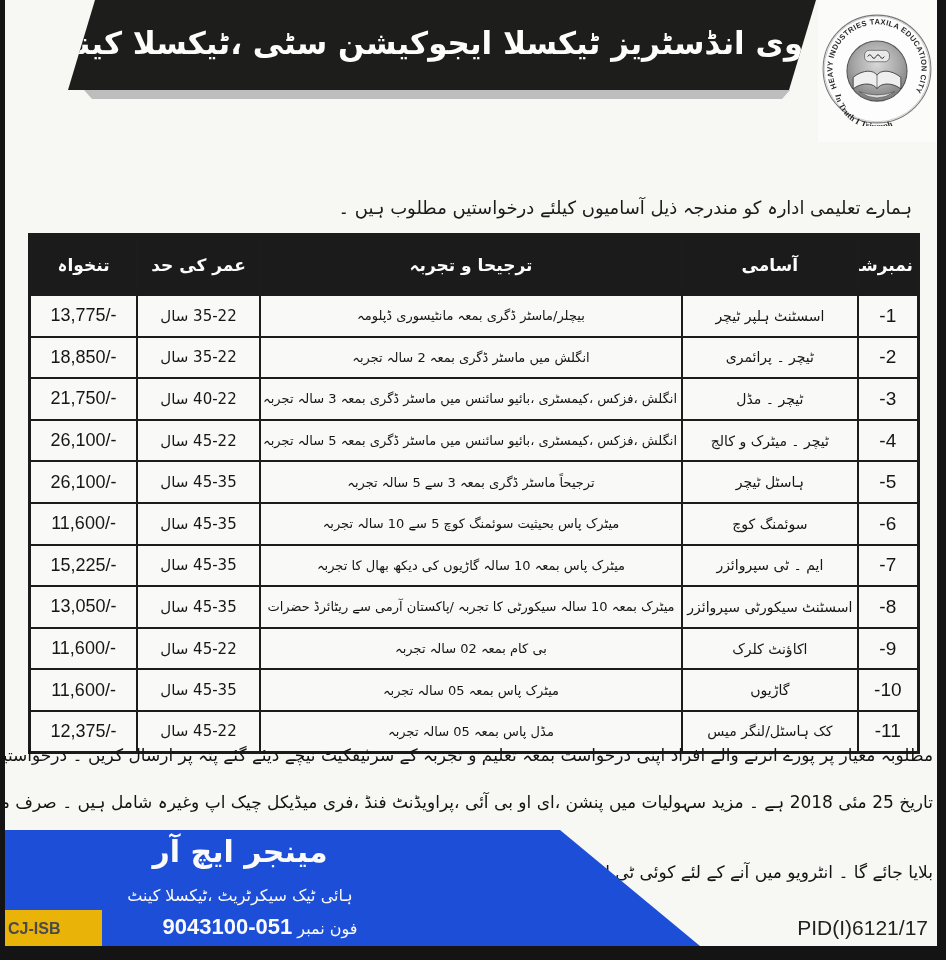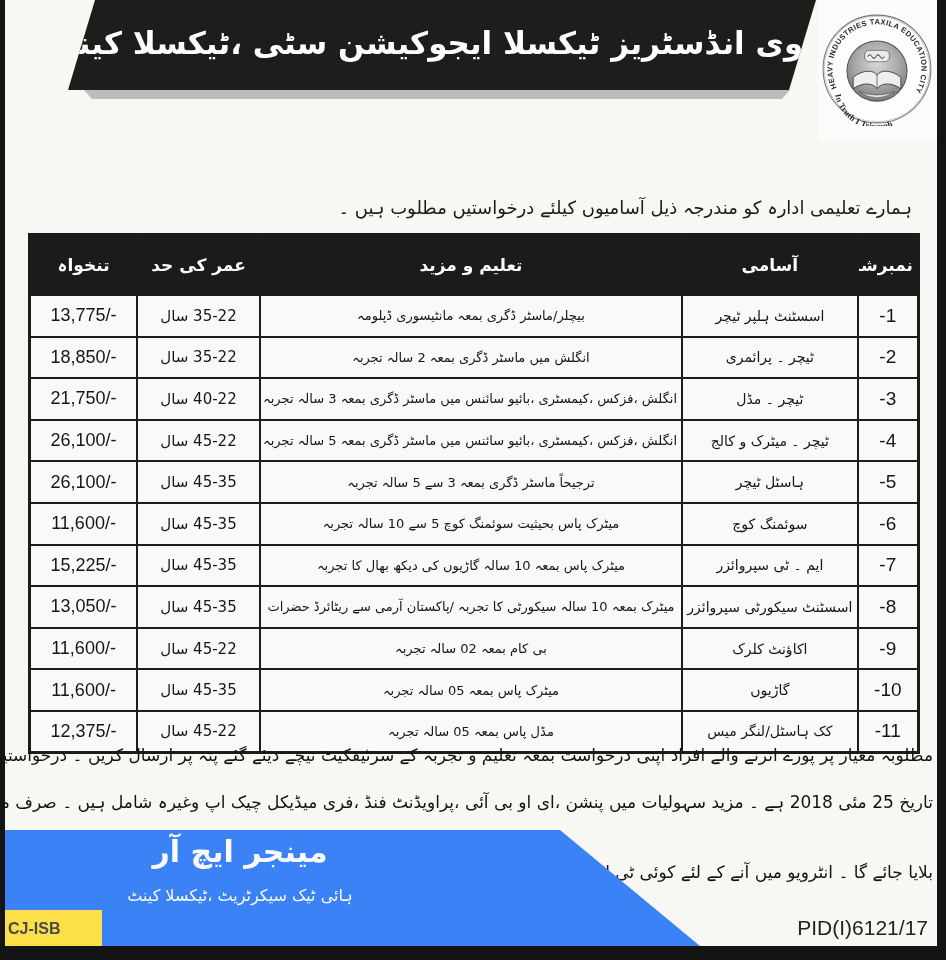--- a/index.html
+++ b/index.html
@@ -60,30 +60,30 @@
   td.cell-education{font-size:13px;}
   td.cell-age{font-size:15px;}
   td.cell-salary{direction:ltr;font-family:"Liberation Sans", sans-serif;font-size:18px;}
   
   .footer-line{direction:rtl;font-size:17px;white-space:nowrap;color:#141414;}
   #footer-line-1{right:13px;top:745px;}
   #footer-line-2{right:13px;top:792px;}
   #footer-line-3{right:13px;top:862px;}
   
   #signature-block{
-    left:0;top:830px;width:700px;height:116px;background:#3b82f6;
+    left:0;top:830px;width:700px;height:116px;background:#1d4ed8;
     clip-path:polygon(0 0,560px 0,700px 116px,0 116px);
     color:#fafafa;direction:rtl;padding-left:24px;
   }
   #signature-name{position:absolute;left:60px;top:4px;width:360px;text-align:center;font-size:30px;font-weight:bold;}
   #signature-address{position:absolute;left:60px;top:56px;width:360px;text-align:center;font-size:16px;}
   #signature-phone{position:absolute;left:80px;top:84px;width:360px;text-align:center;font-size:16px;direction:rtl;white-space:nowrap;}
   #signature-phone .phone-num{font-family:"Liberation Sans", sans-serif;font-size:22px;font-weight:bold;}
   
-  #agency-patch{left:0;top:910px;width:102px;height:36px;background:#fde047;}
+  #agency-patch{left:0;top:910px;width:102px;height:36px;background:#eab308;}
   #agency-mark{position:absolute;left:8px;top:10px;font-size:16px;color:#4a4a4a;font-weight:bold;}
   #pid-number{right:18px;top:916px;font-size:21px;color:#222;}
 </style>
 </head>
 <body>
 
 <div id="page">
 
   <div id="header-band" class="abs">
     <div id="org-name">ہیوی انڈسٹریز ٹیکسلا ایجوکیشن سٹی ،ٹیکسلا کینٹ</div>
@@ -125,21 +125,21 @@
       <col class="col-serial">
         <col class="col-position">
         <col class="col-education">
         <col class="col-age">
         <col class="col-salary">
     </colgroup>
     <thead>
       <tr>
         <th>نمبرشمار</th>
         <th>آسامی</th>
-        <th>تعلیم و مزید</th>
+        <th>ترجیحا و تجربہ</th>
         <th>عمر کی حد</th>
         <th>تنخواہ</th>
       </tr>
     </thead>
     <tbody>
     <tr>
       <td class="cell-serial">-1</td>
       <td class="cell-position">اسسٹنٹ ہلپر ٹیچر</td>
       <td class="cell-education">بیچلر/ماسٹر ڈگری بمعہ مانٹیسوری ڈپلومہ</td>
       <td class="cell-age">35-22 سال</td>
@@ -228,20 +228,24 @@
   </tbody>
   </table>
 
   <div id="footer-line-1" class="abs footer-line">مطلوبہ معیار پر پورے اترنے والے افراد اپنی درخواست بمعہ تعلیم و تجربہ کے سرٹیفکیٹ نیچے دیئے گئے پتہ پر ارسال کریں ۔ درخواستیں جمع کرانے کی آخری</div>
   <div id="footer-line-2" class="abs footer-line">تاریخ 25 مئی 2018 ہے ۔ مزید سہولیات میں پنشن ،ای او بی آئی ،پراویڈنٹ فنڈ ،فری میڈیکل چیک اپ وغیرہ شامل ہیں ۔ صرف منتخب امیدواروں کو انٹرویو کے لئے</div>
   <div id="footer-line-3" class="abs footer-line">بلایا جائے گا ۔ انٹرویو میں آنے کے لئے کوئی ٹی اے اور ڈی اے نہیں دیا جائے گا ۔</div>
 
   <div id="signature-block" class="abs">
     <div id="signature-name">مینجر ایچ آر</div>
     <div id="signature-address">ہائی ٹیک سیکرٹریٹ ،ٹیکسلا کینٹ</div>
+    <div id="signature-phone">
+      <span>فون نمبر</span>
+      <span class="phone-num">051-9043100</span>
+    </div>
   </div>
 
   <div id="agency-patch" class="abs">
     <div id="agency-mark" class="latin">CJ-ISB</div>
   </div>
   <div id="pid-number" class="abs latin">PID(I)6121/17</div>
 
   <div id="border-left" class="abs"></div>
   <div id="border-right" class="abs"></div>
   <div id="bottom-bar" class="abs"></div>

